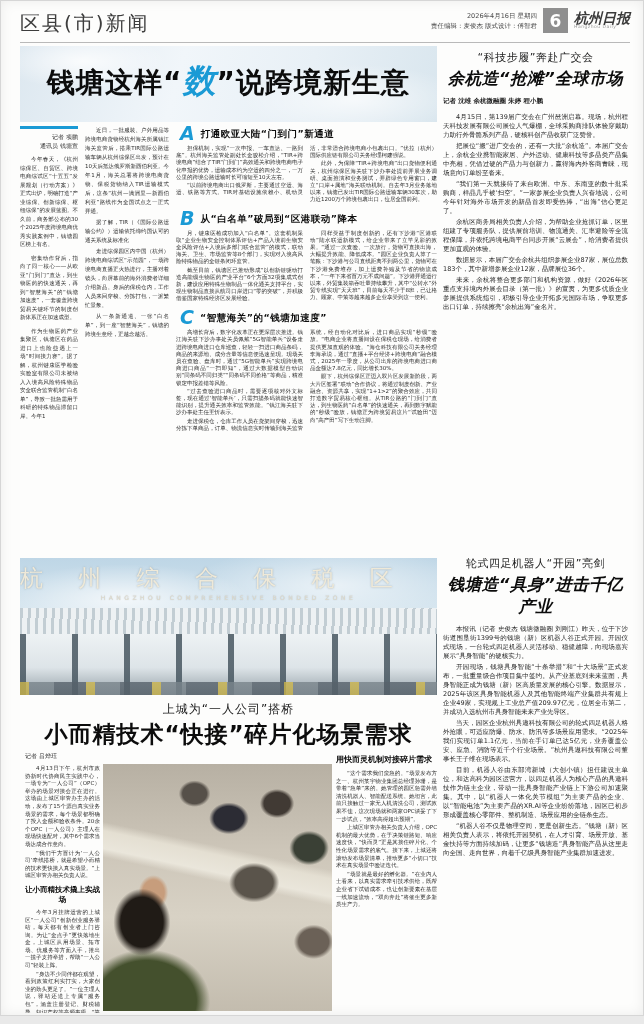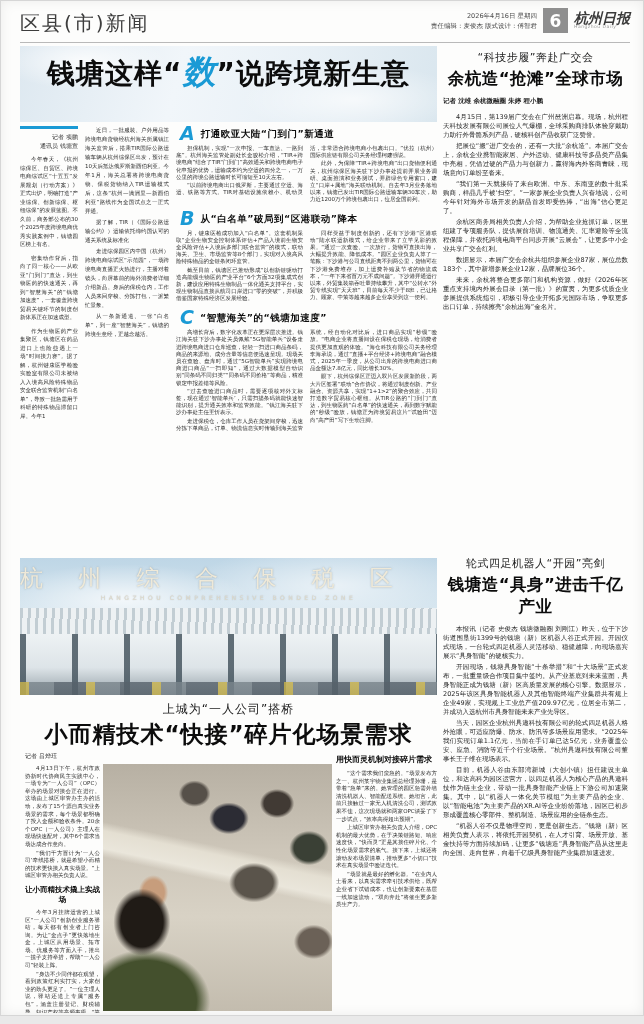--- a/index.html
+++ b/index.html
@@ -16,21 +16,21 @@
   .hdr-paper .cn{font-family:"DejaVu Serif",serif;font-style:italic;font-weight:bold;font-size:14px;color:#3a3a3a;}
   .hdr-paper .en{font-size:4.5px;color:#9a9a9a;letter-spacing:.5px;}
   .hdr-rule{position:absolute;left:20px;right:14px;top:42px;border-top:1px solid #b9b9b9;}
   
   .hero{position:absolute;left:20px;top:46px;width:417px;height:76px;text-align:center;
         background:
          radial-gradient(120px 40px at 15% 20%, rgba(255,255,255,.8), transparent 70%),
          radial-gradient(160px 50px at 80% 70%, rgba(255,255,255,.7), transparent 70%),
          linear-gradient(105deg,#dde8f0 0%,#f1f6fa 38%,#e8f0f6 68%,#d9e6ee 100%);}
   .hero .kicker{margin-top:8px;font-size:13px;color:#1c1c1c;letter-spacing:1px;}
-  .hero .headline{margin-top:10px;font-size:28px;font-weight:bold;color:#0c0c0c;letter-spacing:1px;line-height:32px;}
+  .hero .headline{margin-top:19px;font-size:28px;font-weight:bold;color:#0c0c0c;letter-spacing:1px;line-height:32px;}
   .hero .accent{color:#1a9ad5;font-style:italic;font-weight:bold;font-size:33px;}
   
   .lead-body{position:absolute;left:20px;top:126px;width:417px;height:430px;display:flex;gap:7px;overflow:hidden;}
   .col-intro{width:58px;flex:none;}
   .byline-bar{height:3px;background:#1a9ad5;margin-bottom:3px;}
   .byline-sm{font-size:6px;line-height:9px;text-align:right;color:#333;}
   .col-intro p{font-size:5.5px;line-height:8.5px;text-align:justify;text-indent:2em;margin:5px 0 0;color:#2c2c2c;}
   .col-lead{width:84px;flex:none;}
   .col-lead p{font-size:5.5px;line-height:9px;text-align:justify;text-indent:2em;margin:0 0 2px;color:#2c2c2c;}
   .col-sections{flex:1;min-width:0;}
@@ -79,21 +79,21 @@
        radial-gradient(30px 26px at 90% 34%, #3a4035 0 50%, transparent 66%),
        radial-gradient(38px 30px at 66% 48%, #5a544b 0 50%, transparent 66%),
        radial-gradient(30px 26px at 92% 72%, #6b6157 0 50%, transparent 66%),
        linear-gradient(12deg, transparent 52%, #eae6db 55%, #e4dfd2 61%, transparent 64%),
        linear-gradient(180deg,#b7b0a3 0%,#cdc6b9 35%,#d8d2c5 62%,#c3bcae 100%);}
   .mid-right{position:absolute;left:311px;top:0;width:101px;height:100%;overflow:hidden;}
   .mid-right .mid-subhead{text-align:left;font-size:8px;margin:2px 0 5px;}
   
   .rt{position:absolute;left:443px;width:185px;overflow:hidden;}
   .rt .kicker{font-size:11px;color:#1c1c1c;text-align:center;letter-spacing:.5px;}
-  .rt .headline{font-size:16.5px;font-weight:bold;color:#0c0c0c;text-align:center;letter-spacing:.5px;margin:3px 0 7px;}
+  .rt .headline{font-size:16.5px;font-weight:bold;color:#0c0c0c;text-align:center;letter-spacing:.5px;margin:3px 0 7px;font-style:italic;}
   .rt .byline{font-size:6.5px;font-weight:bold;color:#222;margin:0 0 7px;}
   .rt p{font-size:6.5px;line-height:9px;text-align:justify;text-indent:2em;margin:0 0 2px;color:#262626;}
   .rt-top{top:50px;height:502px;}
   .rt-bottom{top:556px;height:457px;}
 </style>
 </head>
 <body>
 
 <div id="page">
 
@@ -208,21 +208,21 @@
   </div>
 
   <div class="rt rt-top">
     <div class="kicker">“科技步履”奔赴广交会</div>
     <div class="headline">余杭造“抢滩”全球市场</div>
     <div class="byline">记者 沈维 余杭微融圈 朱婷 程小鹏</div>
     <div>
         <p>4月15日，第139届广交会在广州琶洲启幕。现场，杭州程天科技发展有限公司展位人气爆棚，全球采购商排队体验穿戴助力助行外骨骼系列产品，硬核科创产品收获广泛赞誉。</p>
         <p>把展位“搬”进广交会的，还有一大批“余杭造”。本届广交会上，余杭企业携智能家居、户外运动、健康科技等多品类产品集中亮相，凭借过硬的产品力与创新力，赢得海内外客商青睐，现场意向订单纷至沓来。</p>
         <p>“我们第一天就接待了来自欧洲、中东、东南亚的数十批采购商，样品几乎被‘扫空’。”一家参展企业负责人兴奋地说，公司今年针对海外市场开发的新品首发即受热捧，“出海”信心更足了。</p>
-        <p>余杭区商务局相关负责人介绍，为帮助企业抢抓订单，区里组建了专项服务队，提供展前培训、物流通关、汇率避险等全流程保障，并依托跨境电商平台同步开展“云展会”，让更多中小企业共享广交会红利。</p>
+        <p>余杭区商务局相关负责人介绍，为帮助企业抢抓订单，区里组建了专项服务队，提供展前培训、物流通关、汇率避险等全流程保障，并依托跨境电商平台同步开展“云展会”，给消费者提供更加直观的体验。</p>
         <p>数据显示，本届广交会余杭共组织参展企业87家，展位总数183个，其中新增参展企业12家，品牌展位36个。</p>
         <p>未来，余杭将整合更多部门和机构资源，做好《2026年区重点支持境内外展会目录（第一批）》的宣贯，为更多优质企业参展提供系统指引，积极引导企业开拓多元国际市场，争取更多出口订单，持续擦亮“余杭出海”金名片。</p>
       </div>
   </div>
 
   <div class="rt rt-bottom">
     <div class="kicker">轮式四足机器人“开园”亮剑</div>
     <div class="headline">钱塘造“具身”进击千亿产业</div>
     <div>
         <p>本报讯（记者 史俊杰 钱塘微融圈 刘刚江）昨天，位于下沙街道围垦街1399号的钱塘（新）区机器人谷正式开园。开园仪式现场，一台轮式四足机器人灵活移动、稳健越障，向现场嘉宾展示“具身智能”的硬核实力。</p>

